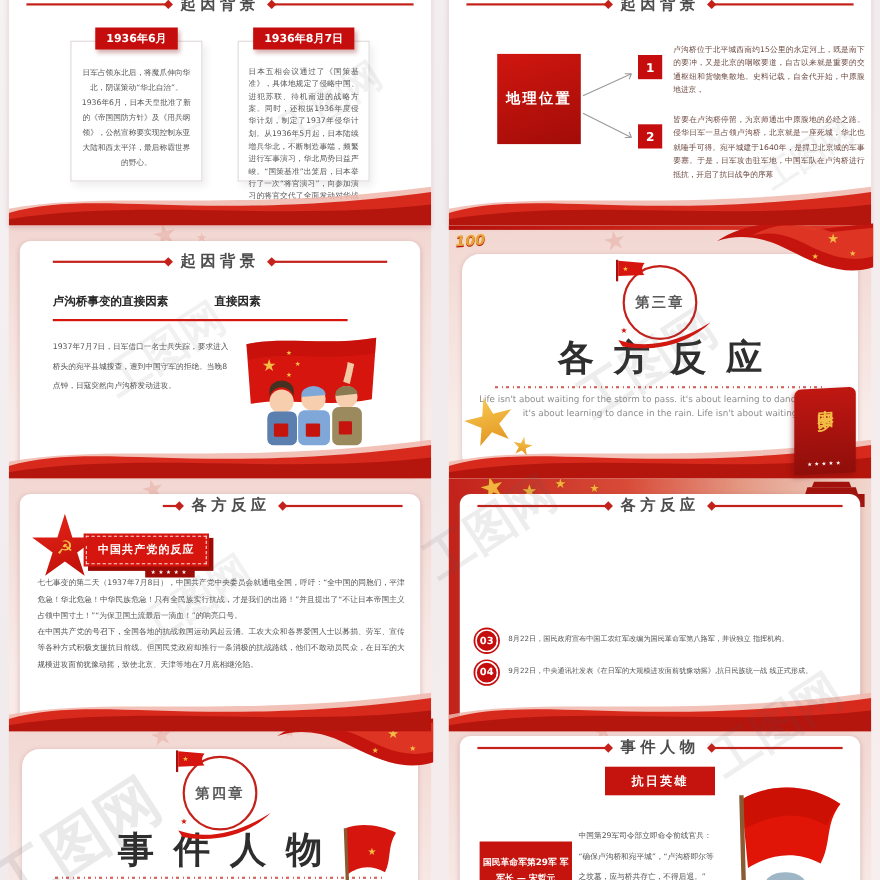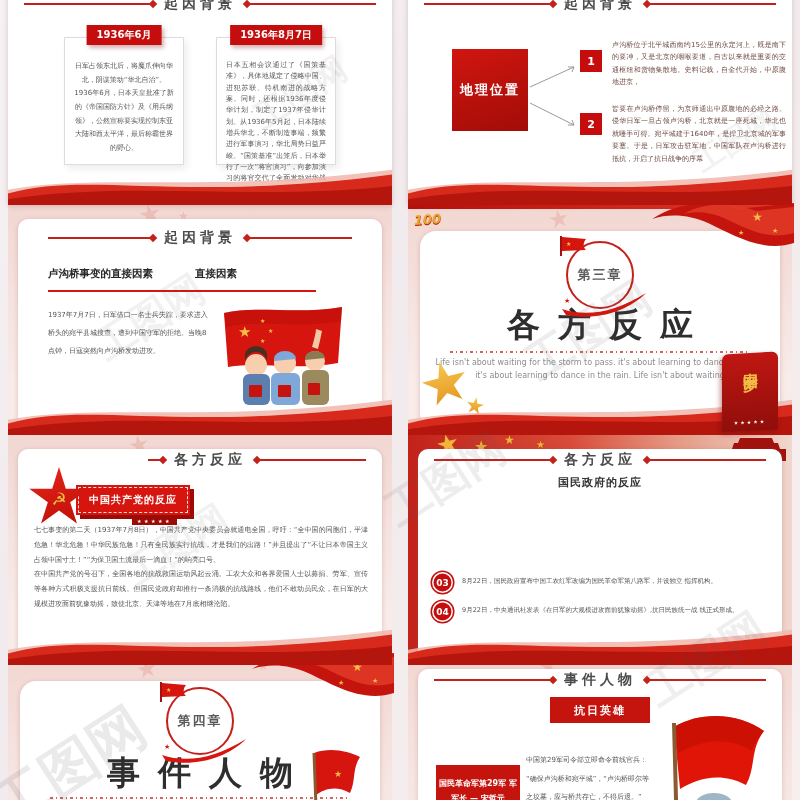--- a/index.html
+++ b/index.html
@@ -306,21 +306,20 @@
     <div class="card"></div>
     <div class="sec-head" style="top:16px;left:26px;right:26px;">
       <div class="hline l">
           <span class="tip"></span>
         </div>
       <h2 class="sec-title">各方反应</h2>
       <div class="hline r">
           <span class="tip"></span>
         </div>
     </div>
-    <div class="s6-heading">国民政府的反应</div>
     <div class="s6-item" style="top:137px;">
       <div class="s6-num">03</div>
       <div class="s6-text" style="margin-top:4px;">8月22日，国民政府宣布中国工农红军改编为国民革命军第八路军，并设独立 指挥机构。</div>
     </div>
     <div class="s6-item" style="top:166px;">
       <div class="s6-num">04</div>
       <div class="s6-text" style="margin-top:4px;">9月22日，中央通讯社发表《在日军的大规模进攻面前犹豫动摇》,抗日民族统一战 线正式形成。</div>
     </div>
     <svg class="ribbon" viewBox="0 0 384 42" preserveAspectRatio="none">
       <path d="M0,26 C90,8 200,30 384,5 L384,13 C200,38 90,18 0,34 Z" fill="#f0b7ad" opacity="0.85"></path>

